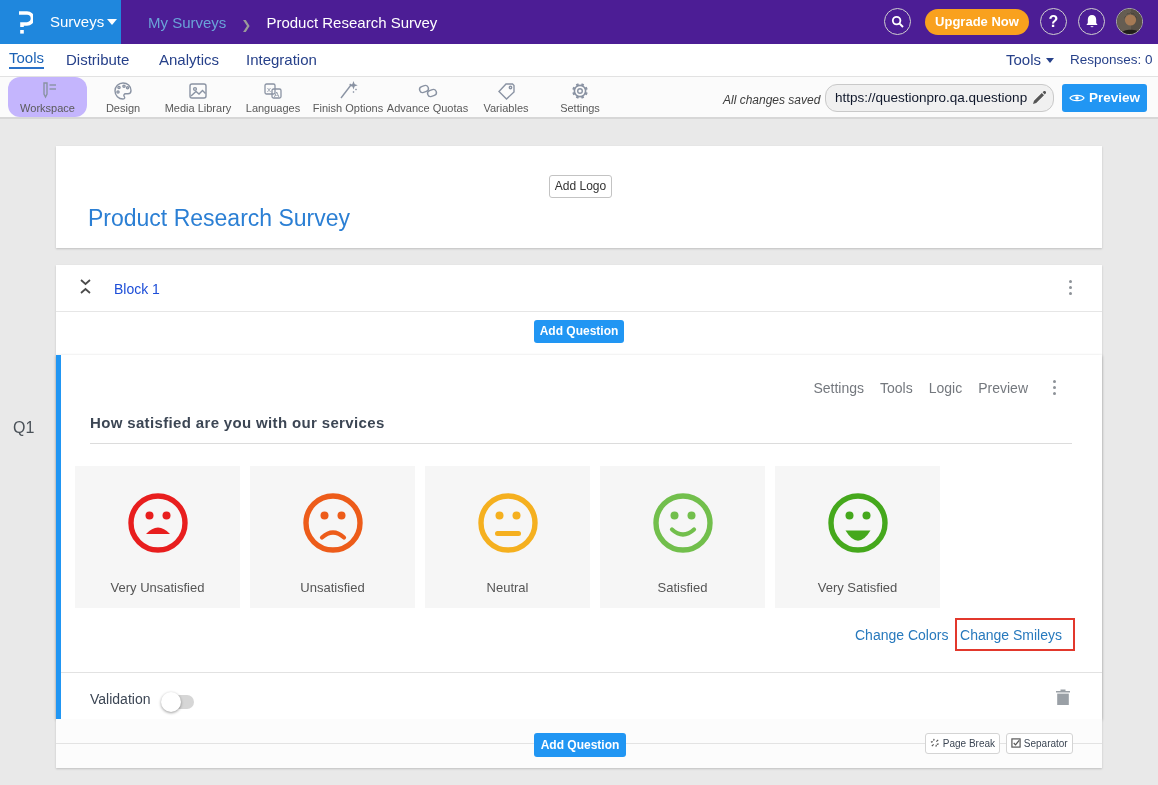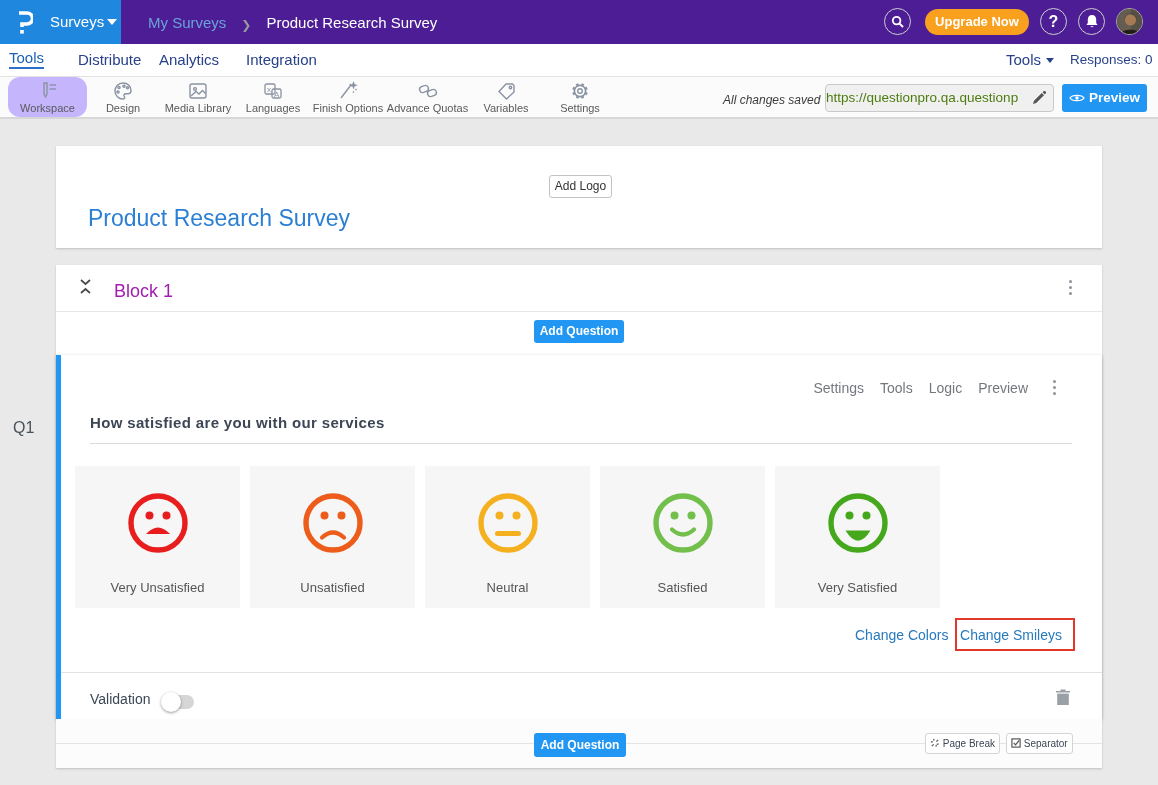--- a/index.html
+++ b/index.html
@@ -25,34 +25,34 @@
 .nav .tools { left:1006px; color:#27418a; }
 .nav .tcaret { position:absolute; left:1046px; top:14px; width:0; height:0; border-left:4px solid transparent; border-right:4px solid transparent; border-top:5px solid #27418a; }
 .nav .resp { left:1070px; white-space:nowrap; font-size:13.5px; top:8px; }
 
 
 .toolbar { position:relative; width:1158px; height:42px; background:#fbfbfb; border-bottom:2px solid #d7d7d7; }
 .titem { position:absolute; top:0; height:40px; text-align:center; color:#5a5a5a; font-size:11px; }
 .titem svg { display:block; margin:4px auto 1px; }
 .titem.active { background:#c4b5fd;border-radius:12px; }
 .saved { position:absolute; left:723px; top:16px; font-size:12px; font-style:italic; color:#3c3c3c; }
-.urlbox { position:absolute; left:825px; top:7px; width:229px; height:28px; background:#f0f0f0; border:1px solid #c9c9c9; border-radius:4px; font-size:13.5px; color:#4d7c0f; line-height:26px; padding-left:0; white-space:nowrap; overflow:hidden; }
+.urlbox { position:absolute; left:825px; top:7px; width:229px; height:28px; background:#f0f0f0; border:1px solid #c9c9c9; border-radius:12px; font-size:13.5px; color:#0f172a; line-height:26px; padding-left:9px; white-space:nowrap; overflow:hidden; }
 .pencil { position:absolute; right:7px; top:6px; }
 .previewBtn { position:absolute; left:1062px; top:7px; width:85px; height:28px; background:#2196f3; border-radius:3px; color:#fff; font-size:13.5px; font-weight:bold; text-align:center; line-height:28px; }
 
 
 .card { position:absolute; left:56px; width:1046px; background:#fff; box-shadow:0 1px 2px rgba(0,0,0,0.18); }
 .card1 { top:146px; height:102px; }
 .addLogo { position:absolute; left:493px; top:29px; width:63px; height:23px; border:1px solid #c3c3c3; border-radius:3px; background:#fff; font-size:12px; color:#333; text-align:center; line-height:21px; }
 .title { position:absolute; left:32px; top:59px; font-size:23px; color:#2b7fd4; }
 
 .card2 { top:265px; height:503px; background:#fff; }
 .blockHead { position:relative; height:47px; border-bottom:1px solid #e6e6e6; }
 .collapse { position:absolute; left:23px; top:13px; }
-.blockName { position:absolute; left:58px; top:16px; font-size:18px; color:#a21caf; }
+.blockName { position:absolute; left:58px; top:16px; font-size:14px; color:#1d4ed8; }
 .dots3 { position:absolute; right:30px; top:15px; width:3px; }
 .dots3 i, .dotsq i { display:block; width:3px; height:3px; border-radius:50%; background:#8d9298; margin-bottom:3px; }
 .addQrow { position:relative; height:43px; }
 .btnBlue { position:absolute; background:#2196f3; border-radius:3px; color:#fff; font-size:12px; font-weight:bold; text-align:center; }
 
 
 .question { position:relative; height:364px; border-left:5px solid #2196f3; box-shadow:0 1px 3px rgba(0,0,0,0.25); background:#fff; }
 .qlabel { position:absolute; left:13px; top:420px; font-size:15px; color:#4a5158; }
 .actions { position:absolute; right:74px; top:25px; font-size:14px; color:#74787e; }
 .actions span { margin-left:16px; }
@@ -109,21 +109,21 @@
         <rect x="14" width="13" height="27" fill="#575046"></rect>
         <circle cx="13.5" cy="11" r="5.6" fill="#a57a55"></circle>
         <path d="M7.5,10 a6,6 0 0 1 12,0 l-1.2,-3.5 a5.5,5.5 0 0 0 -9.6,0 Z" fill="#16130f"></path>
         <path d="M2,27 C4,18.5 23,18.5 25,27 Z" fill="#201d1a"></path>
       </svg>
   </div>
 </div>
 
 <div class="nav">
   <span class="edit">Tools</span>
-  <span style="left:66px;margin-left:12px;">Distribute</span>
+  <span style="left:66px;">Distribute</span>
   <span style="left:159px;">Analytics</span>
   <span style="left:246px;">Integration</span>
   <span class="tools">Tools</span>
     <span class="tcaret"></span>
   <span class="resp">Responses: 0</span>
 </div>
 
 <div class="toolbar">
   <div class="titem active" style="left:8px; width:79px;">
     <svg width="22" height="20" viewBox="0 0 22 20">

